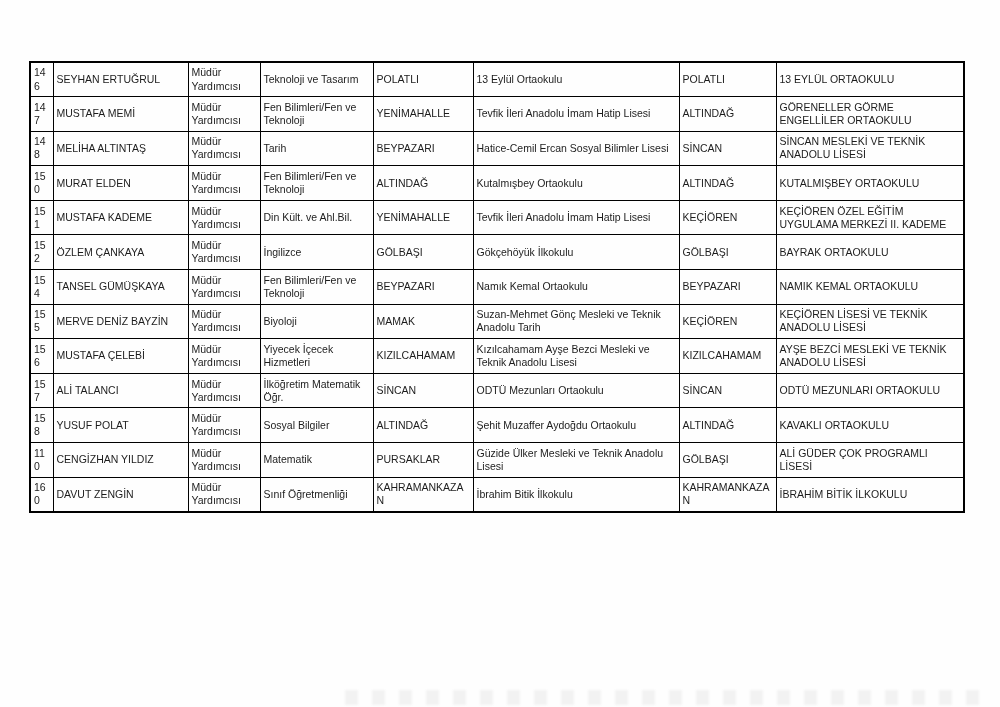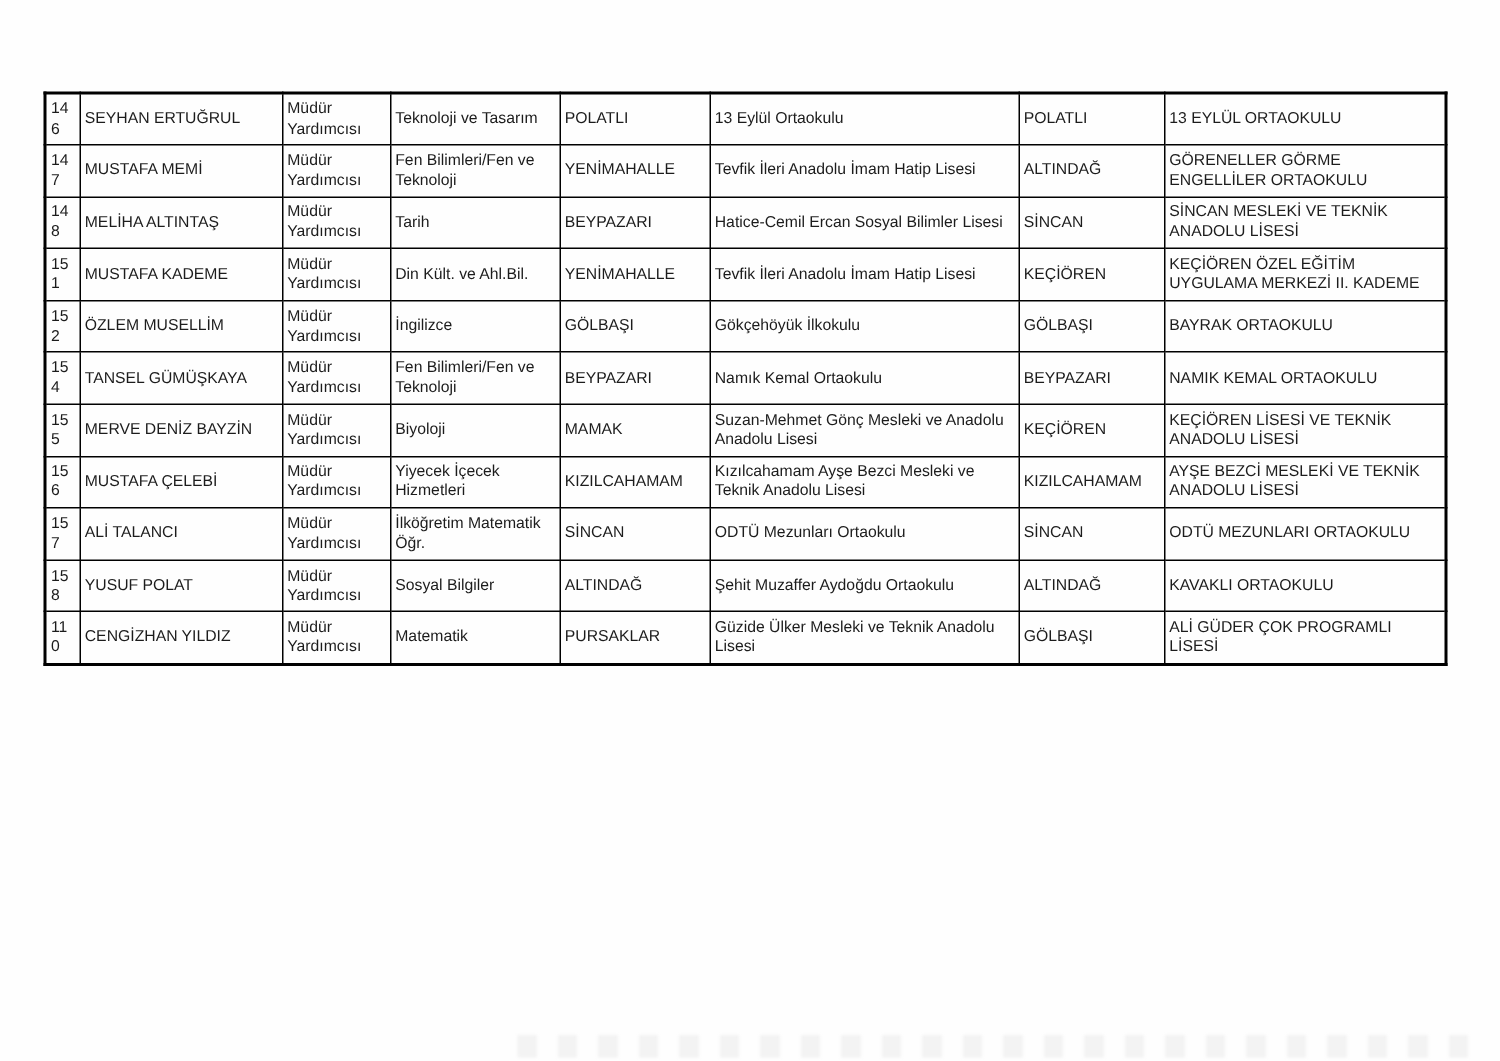--- a/index.html
+++ b/index.html
@@ -105,32 +105,42 @@
       <td class="col-no">148</td>
       <td class="col-name">MELİHA ALTINTAŞ</td>
       <td class="col-title">Müdür Yardımcısı</td>
       <td class="col-branch">Tarih</td>
       <td class="col-from-district">BEYPAZARI</td>
       <td class="col-from-school">Hatice-Cemil Ercan Sosyal Bilimler Lisesi</td>
       <td class="col-to-district">SİNCAN</td>
       <td class="col-to-school">SİNCAN MESLEKİ VE TEKNİK ANADOLU LİSESİ</td>
     </tr>
         <tr>
+      <td class="col-no">150</td>
+      <td class="col-name">MURAT ELDEN</td>
+      <td class="col-title">Müdür Yardımcısı</td>
+      <td class="col-branch">Fen Bilimleri/Fen ve Teknoloji</td>
+      <td class="col-from-district">ALTINDAĞ</td>
+      <td class="col-from-school">Kutalmışbey Ortaokulu</td>
+      <td class="col-to-district">ALTINDAĞ</td>
+      <td class="col-to-school">KUTALMIŞBEY ORTAOKULU</td>
+    </tr>
+        <tr>
       <td class="col-no">151</td>
       <td class="col-name">MUSTAFA KADEME</td>
       <td class="col-title">Müdür Yardımcısı</td>
       <td class="col-branch">Din Kült. ve Ahl.Bil.</td>
       <td class="col-from-district">YENİMAHALLE</td>
       <td class="col-from-school">Tevfik İleri Anadolu İmam Hatip Lisesi</td>
       <td class="col-to-district">KEÇİÖREN</td>
       <td class="col-to-school">KEÇİÖREN ÖZEL EĞİTİM UYGULAMA MERKEZİ II. KADEME</td>
     </tr>
         <tr>
       <td class="col-no">152</td>
-      <td class="col-name">ÖZLEM MUSELLİM</td>
+      <td class="col-name">ÖZLEM ÇANKAYA</td>
       <td class="col-title">Müdür Yardımcısı</td>
       <td class="col-branch">İngilizce</td>
       <td class="col-from-district">GÖLBAŞI</td>
       <td class="col-from-school">Gökçehöyük İlkokulu</td>
       <td class="col-to-district">GÖLBAŞI</td>
       <td class="col-to-school">BAYRAK ORTAOKULU</td>
     </tr>
         <tr>
       <td class="col-no">154</td>
       <td class="col-name">TANSEL GÜMÜŞKAYA</td>
@@ -140,21 +150,21 @@
       <td class="col-from-school">Namık Kemal Ortaokulu</td>
       <td class="col-to-district">BEYPAZARI</td>
       <td class="col-to-school">NAMIK KEMAL ORTAOKULU</td>
     </tr>
         <tr>
       <td class="col-no">155</td>
       <td class="col-name">MERVE DENİZ BAYZİN</td>
       <td class="col-title">Müdür Yardımcısı</td>
       <td class="col-branch">Biyoloji</td>
       <td class="col-from-district">MAMAK</td>
-      <td class="col-from-school">Suzan-Mehmet Gönç Mesleki ve Anadolu Anadolu Lisesi</td>
+      <td class="col-from-school">Suzan-Mehmet Gönç Mesleki ve Teknik Anadolu Tarih</td>
       <td class="col-to-district">KEÇİÖREN</td>
       <td class="col-to-school">KEÇİÖREN LİSESİ VE TEKNİK ANADOLU LİSESİ</td>
     </tr>
         <tr>
       <td class="col-no">156</td>
       <td class="col-name">MUSTAFA ÇELEBİ</td>
       <td class="col-title">Müdür Yardımcısı</td>
       <td class="col-branch">Yiyecek İçecek Hizmetleri</td>
       <td class="col-from-district">KIZILCAHAMAM</td>
       <td class="col-from-school">Kızılcahamam Ayşe Bezci Mesleki ve Teknik Anadolu Lisesi</td>
@@ -184,18 +194,28 @@
         <tr>
       <td class="col-no">110</td>
       <td class="col-name">CENGİZHAN YILDIZ</td>
       <td class="col-title">Müdür Yardımcısı</td>
       <td class="col-branch">Matematik</td>
       <td class="col-from-district">PURSAKLAR</td>
       <td class="col-from-school">Güzide Ülker Mesleki ve Teknik Anadolu Lisesi</td>
       <td class="col-to-district">GÖLBAŞI</td>
       <td class="col-to-school">ALİ GÜDER ÇOK PROGRAMLI LİSESİ</td>
     </tr>
+        <tr>
+      <td class="col-no">160</td>
+      <td class="col-name">DAVUT ZENGİN</td>
+      <td class="col-title">Müdür Yardımcısı</td>
+      <td class="col-branch">Sınıf Öğretmenliği</td>
+      <td class="col-from-district">KAHRAMANKAZAN</td>
+      <td class="col-from-school">İbrahim Bitik İlkokulu</td>
+      <td class="col-to-district">KAHRAMANKAZAN</td>
+      <td class="col-to-school">İBRAHİM BİTİK İLKOKULU</td>
+    </tr>
       </tbody>
   </table>
 
   <div class="bleed-artifact"></div>
 
 </div>
 
 </body></html>

